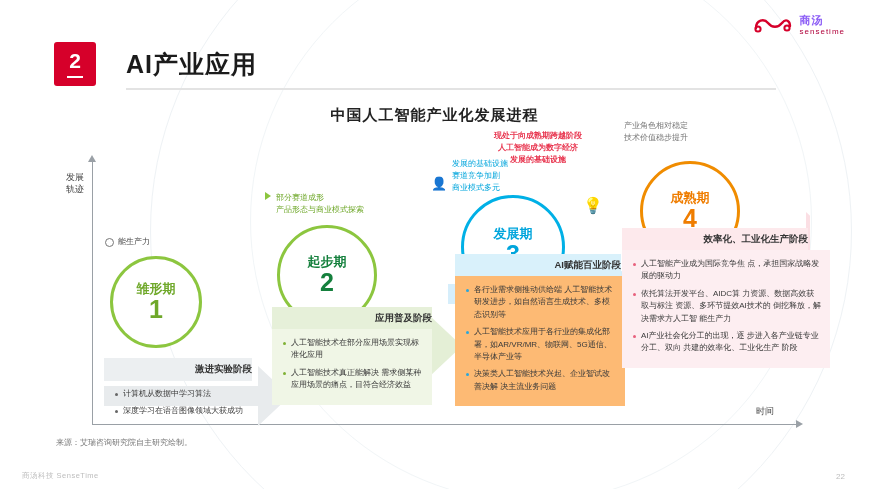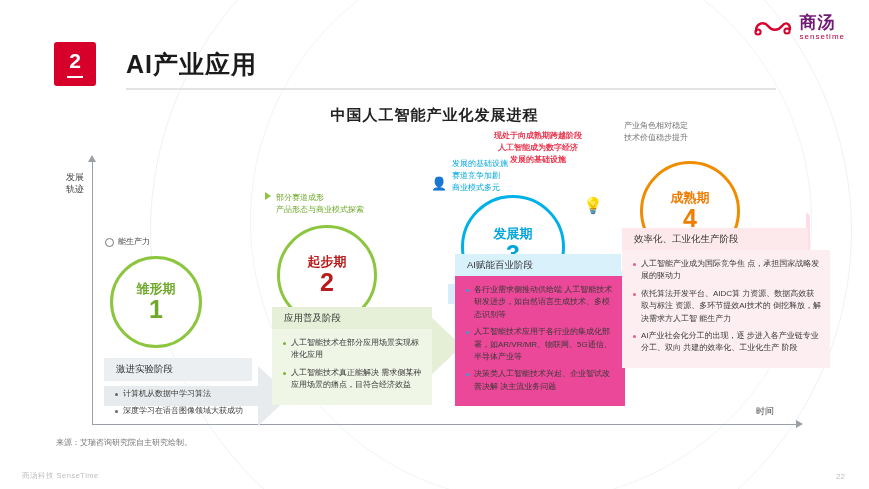--- a/index.html
+++ b/index.html
@@ -14,21 +14,21 @@
 
   
   .arc{position:absolute;border-radius:50%;border:1px solid #e9eef2;}
   .arc1{width:700px;height:700px;left:150px;top:-120px;border-color:#eef2f5;}
   .arc2{width:560px;height:560px;left:250px;top:-60px;border-color:#f1f5f7;}
 
   
   .logo{position:absolute;right:24px;top:14px;display:flex;align-items:center;gap:8px;}
   .logo-mark{width:38px;height:22px;}
   .logo-text{line-height:1;}
-  .logo-cn{font-size:17px;font-weight:bold;color:#701a75;letter-spacing:1px;}
+  .logo-cn{font-size:11px;font-weight:bold;color:#8b5cf6;letter-spacing:1px;}
   .logo-en{font-size:8px;color:#b0003a;letter-spacing:1px;margin-top:2px;}
 
   
   .sec-badge{
     position:absolute;left:54px;top:42px;width:42px;height:44px;
     background:#d6002a;color:#fff;border-radius:3px;
     display:flex;flex-direction:column;align-items:center;justify-content:center;
   }
   .sec-badge .num{font-size:21px;font-weight:bold;line-height:1;}
   .sec-badge .bar{width:16px;height:2px;background:#fff;margin-top:5px;}
@@ -60,44 +60,44 @@
 
   
   .circle{
     position:absolute;border-radius:50%;background:#fff;
     display:flex;flex-direction:column;align-items:center;justify-content:center;
     box-sizing:border-box;
   }
   .circle .cn{font-size:13px;font-weight:bold;line-height:1.1;}
   .circle .no{font-size:25px;font-weight:bold;line-height:1;margin-top:1px;}
   .c1{left:110px;top:256px;width:92px;height:92px;border:3px solid #8cc63f;color:#6fa82a;}
-  .c2{left:277px;top:225px;width:100px;height:100px;border:3px solid #8cc63f;color:#b91c1c;}
+  .c2{left:277px;top:225px;width:100px;height:100px;border:3px solid #8cc63f;color:#15803d;}
   .c3{left:461px;top:195px;width:104px;height:104px;border:3px solid #00b0e6;color:#00a5dc;}
   .c4{left:640px;top:161px;width:100px;height:100px;border:3px solid #f08c00;color:#ef7d00;}
 
   
   .capbar{
-    position:absolute;font-size:9.5px;color:#333;font-weight:normal;
-    padding:5px 12px;box-sizing:border-box;text-align:left;
+    position:absolute;font-size:9.5px;color:#333;font-weight:bold;
+    padding:5px 0;box-sizing:border-box;text-align:right;
   }
   .cap1{left:104px;top:358px;width:148px;background:#eceff1;}
   .cap2{left:272px;top:307px;width:160px;background:#e6f0d9;}
   .cap3{left:455px;top:254px;width:166px;background:#d9f1fb;}
   .cap4{left:622px;top:228px;width:186px;background:#fde9ec;}
 
   
   .box{position:absolute;box-sizing:border-box;padding:8px 9px;font-size:8px;color:#3a3a3a;line-height:1.55;}
   .box ul{margin:0;padding-left:10px;list-style:none;}
   .box li{position:relative;margin-bottom:5px;}
   .box li:before{content:"";position:absolute;left:-8px;top:5px;width:3px;height:3px;border-radius:50%;}
   .b1{left:104px;top:380px;width:148px;}
   .b1 li:before{background:#666;}
   .b2{left:272px;top:329px;width:160px;background:#f0f6e6;}
   .b2 li:before{background:#7fb135;}
-  .b3{left:455px;top:276px;width:170px;background:#ec4899;}
+  .b3{left:455px;top:276px;width:170px;background:#fdba74;}
   .b3 li:before{background:#29a7dd;}
   .b4{left:622px;top:250px;width:208px;background:#fdeef1;}
   .b4 li:before{background:#e8607d;}
 
   
   .anno{position:absolute;font-size:8px;line-height:1.5;}
   .a1{left:118px;top:236px;color:#444;}
   .a2{left:276px;top:192px;color:#6fa82a;}
   .a3{left:452px;top:158px;color:#00a5dc;}
   .a4{left:624px;top:120px;color:#777;}

